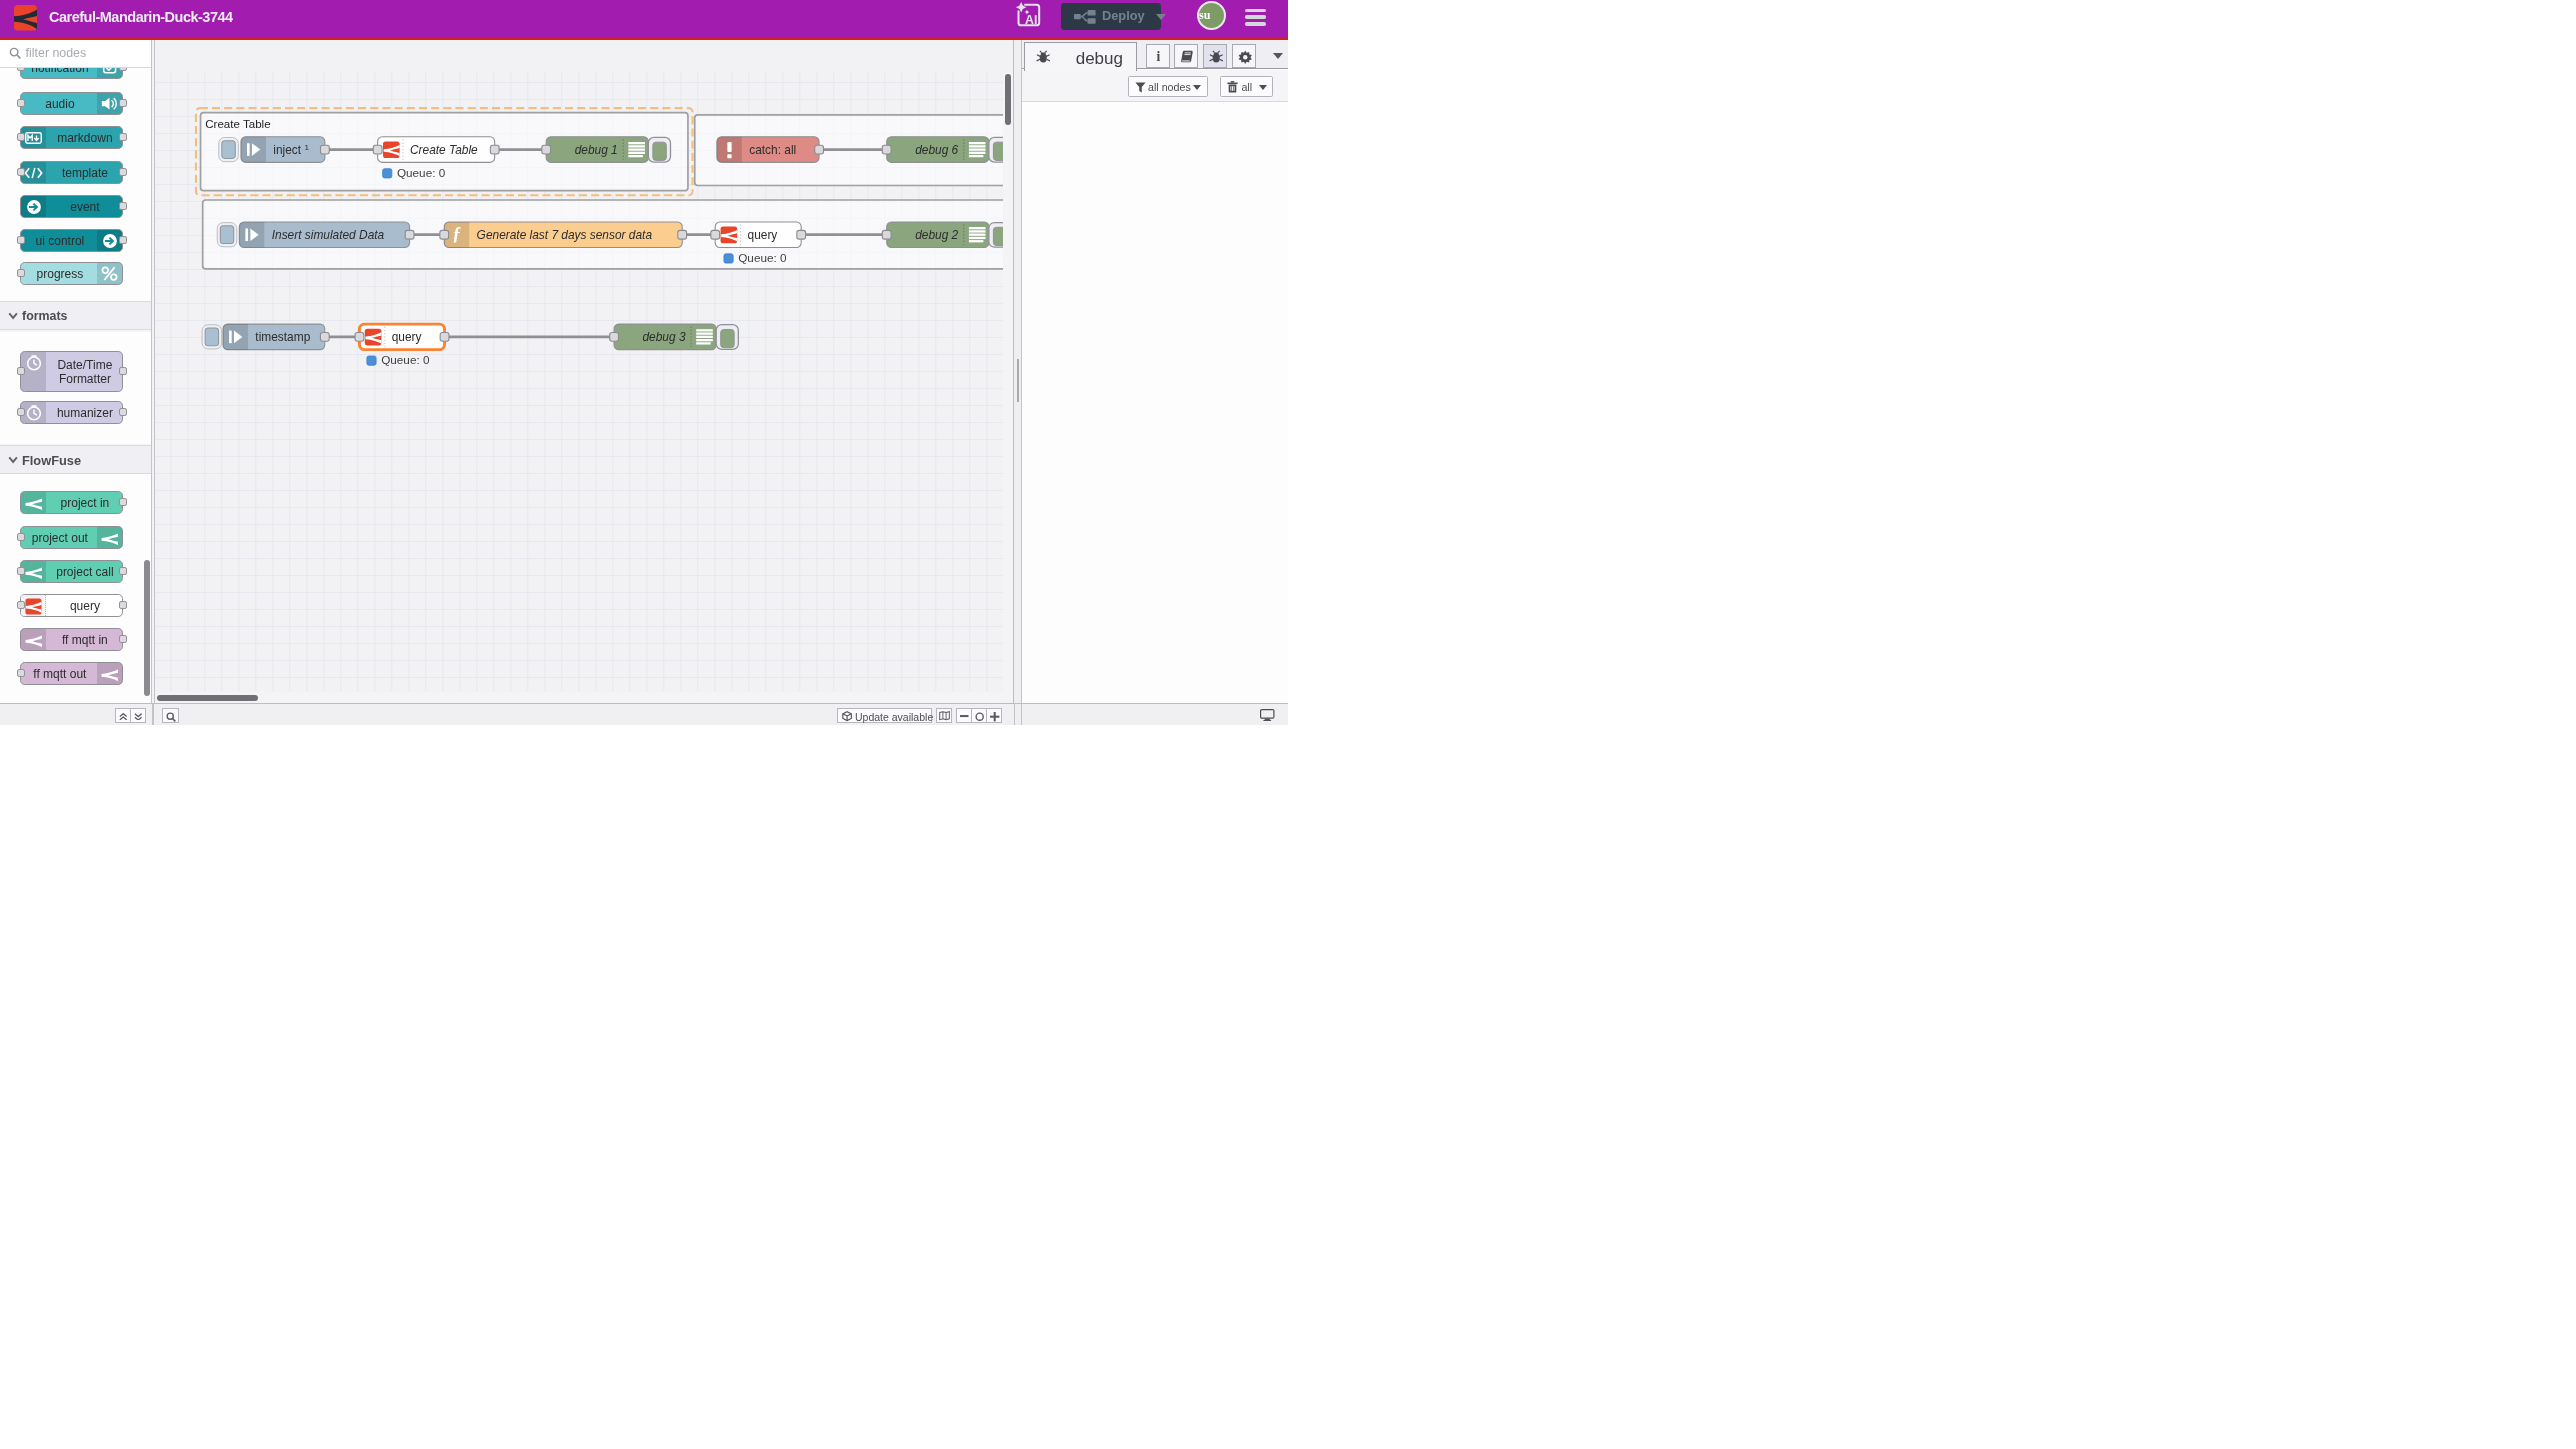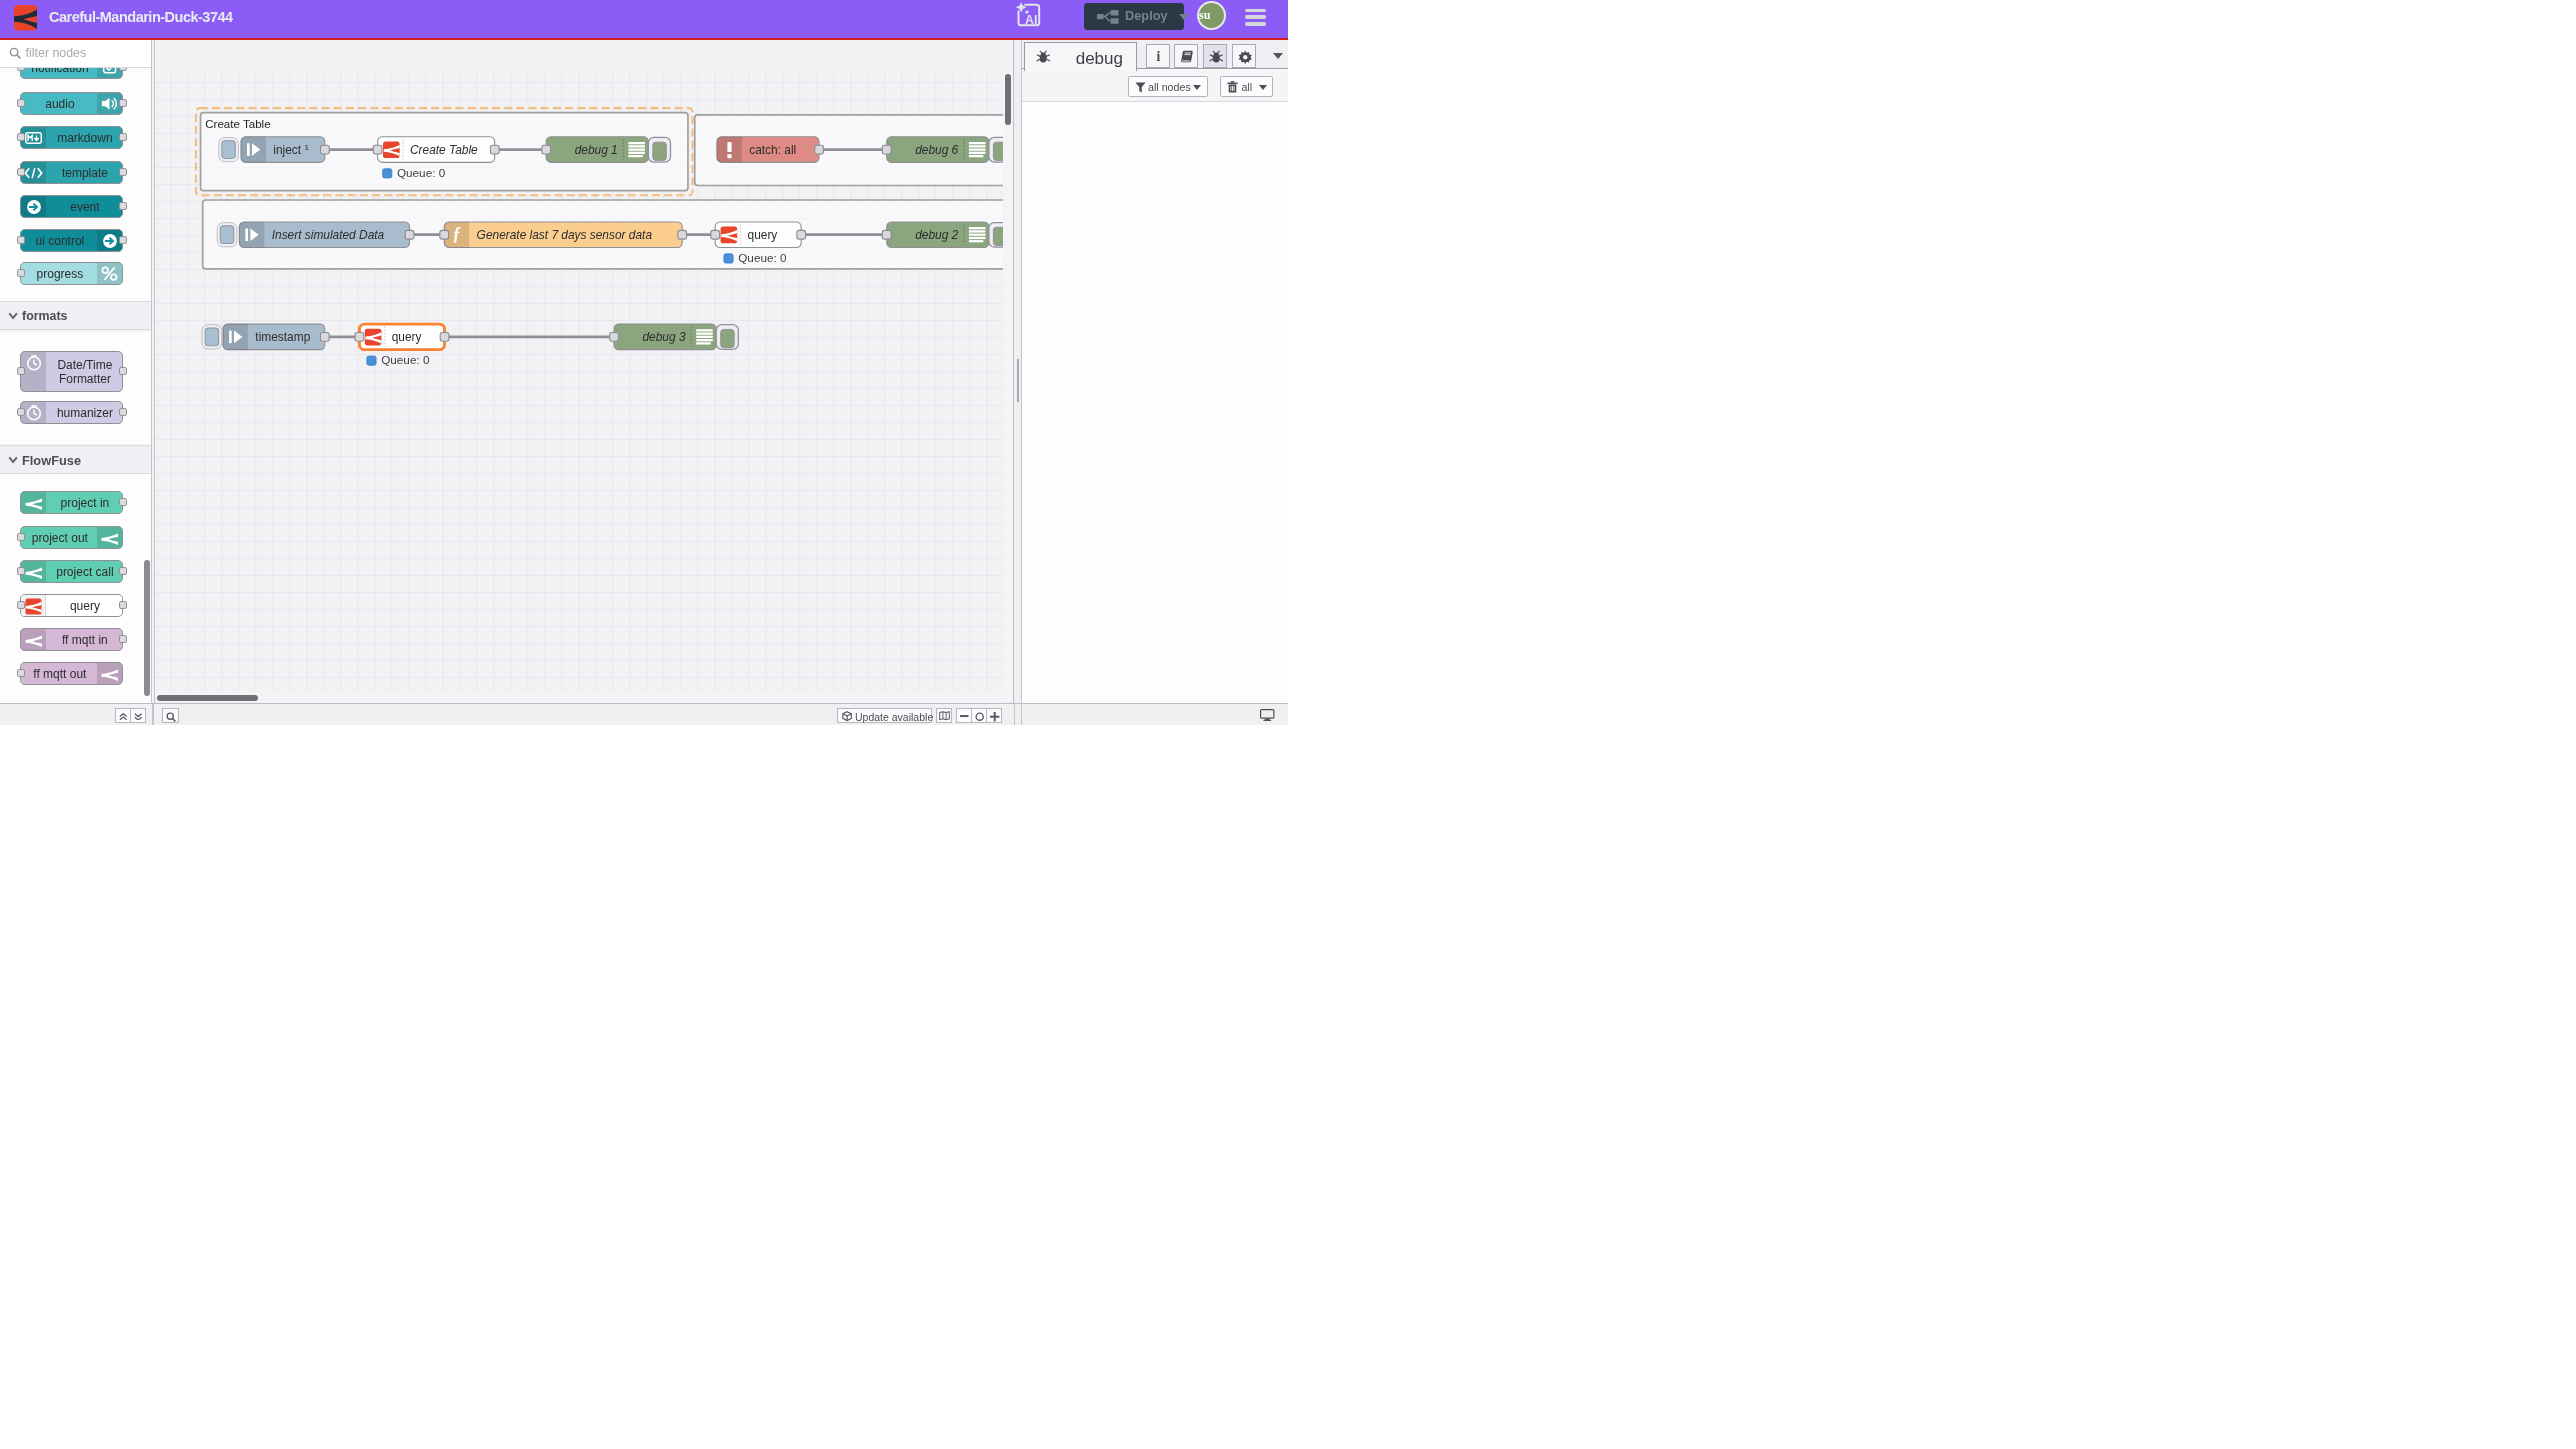--- a/index.html
+++ b/index.html
@@ -1,24 +1,24 @@
 <!DOCTYPE html>
 <html style="font-size:13.6px"><head>
 <meta charset="utf-8">
 <style>
 * { margin:0; padding:0; box-sizing:border-box; }
 html,body { width:1288px; height:725px; overflow:hidden; font-family:"Liberation Sans", sans-serif; }
 #app { position:relative; width:1288px; height:725px; background:#f2f2f5; }
 
 
-#header { position:absolute; left:0; top:0; width:1288px; height:40px; background:#8b5cf6; border-bottom:2px solid #d3201f;text-decoration:underline; }
+#header { position:absolute; left:0; top:0; width:1288px; height:40px; background:#a21caf; border-bottom:2px solid #d3201f;text-decoration:underline; }
 #logo { position:absolute; left:13.6px; top:5.1px; width:23px; height:25.6px; }
 #title { position:absolute; left:49px; top:9.4px; font-size:14.5px; font-weight:bold; color:#e9ecef; letter-spacing:-0.5px; }
 #aiicon { position:absolute; left:1015px; top:1.7px; width:26.4px; height:26.4px; }
-#deploy { position:absolute; left:1061px; top:3.4px; width:100px; height:26.4px; background:#2d3847; border-radius:3.4px;margin-left:23px; }
+#deploy { position:absolute; left:1061px; top:3.4px; width:100px; height:26.4px; background:#2d3847; border-radius:3.4px; }
 #deploy svg { position:absolute; left:12.8px; top:6.8px; }
 #deploy .dtxt { position:absolute; left:41px; top:5.1px; font-size:12.8px; font-weight:bold; color:#75818f; }
 #deploy .dcaret { position:absolute; left:95px; top:11px; width:0; height:0; border-left:5.1px solid transparent; border-right:5.1px solid transparent; border-top:6px solid #75818f; }
 #avatar { position:absolute; left:1197px; top:0.9px; width:29px; height:29px; border-radius:50%; background:#7e9a65; border:2.1px solid #e8e8e8; }
 #avatar span { position:absolute; left:0; top:5.1px; width:100%; text-align:left; font-family:"Liberation Serif",serif; font-size:12px; font-weight:bold; color:#fff; }
 #burger { position:absolute; left:1245px; top:8.5px; width:21px; height:18px; }
 #burger div { position:absolute; left:0; width:21px; height:3.9px; border-radius:1.7px; background:#d5d8db; }
 
 
 #palette { position:absolute; left:0; top:40px; width:152px; height:663px; background:#f4f4f7; border-right:0.9px solid #c3c3ca; overflow:hidden; }

